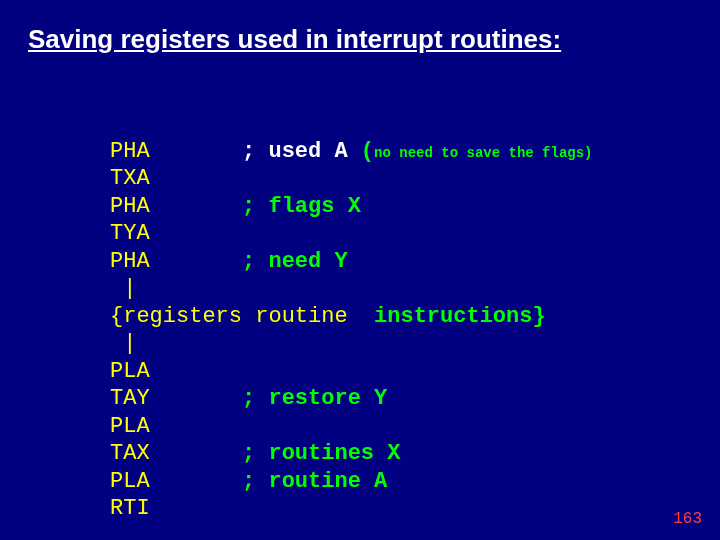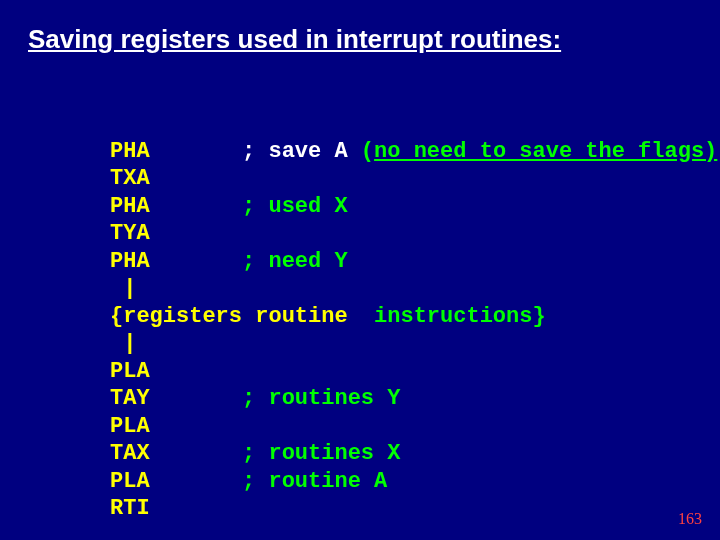--- a/index.html
+++ b/index.html
@@ -28,51 +28,51 @@
   }
   .code-block {
     position: absolute;
     left: 110px;
     top: 110px;
     font-family: "Courier New", Courier, monospace;
     font-size: 22px;
     line-height: 1.25;
     white-space: pre;
   }
-  .c-yellow { color: #ffff00; font-weight: bold; }
+  .c-yellow { color: #ffff00; font-weight: normal; }
   .c-white  { color: #ffffff; font-weight: bold; }
   .c-green  { color: #00ff00; font-weight: bold; }
-  .small    { font-size: 22px; vertical-align: baseline; text-decoration: underline; }
+  .small    { font-size: 14px; vertical-align: baseline; }
   .page-num {
     position: absolute;
     right: 18px;
     bottom: 12px;
     color: #ff4040;
-    font-family: Liberation Serif, serif;
+    font-family: Liberation Mono, monospace;
     font-size: 16px;
   }
 </style>
 </head>
 <body>
 
 <div class="slide">
 
   <div class="title">Saving registers used in interrupt routines:</div>
 
   <div class="code-block">
-<span><span class="c-yellow">PHA</span><span>       </span><span class="c-white">; </span><span class="c-white">save A</span><span class="c-green"> (</span><span class="c-green small">no need to save the flags)</span></span>
+<span><span class="c-yellow">PHA</span><span>       </span><span class="c-white">; </span><span class="c-white">used A</span><span class="c-green"> (</span><span class="c-green small">no need to save the flags)</span></span>
 <span><span class="c-yellow">TXA</span></span>
-<span><span class="c-yellow">PHA</span><span>       </span><span class="c-green">; used X</span></span>
+<span><span class="c-yellow">PHA</span><span>       </span><span class="c-green">; flags X</span></span>
 <span><span class="c-yellow">TYA</span></span>
 <span><span class="c-yellow">PHA</span><span>       </span><span class="c-green">; need Y</span></span>
 <span><span class="c-yellow"> |</span></span>
 <span><span class="c-yellow">{registers routine  </span><span class="c-green">instructions}</span></span>
 <span><span class="c-yellow"> |</span></span>
 <span><span class="c-yellow">PLA</span></span>
-<span><span class="c-yellow">TAY</span><span>       </span><span class="c-green">; routines Y</span></span>
+<span><span class="c-yellow">TAY</span><span>       </span><span class="c-green">; restore Y</span></span>
 <span><span class="c-yellow">PLA</span></span>
 <span><span class="c-yellow">TAX</span><span>       </span><span class="c-green">; routines X</span></span>
 <span><span class="c-yellow">PLA</span><span>       </span><span class="c-green">; routine A</span></span>
 <span><span class="c-yellow">RTI</span></span>
   </div>
 
   <div class="page-num">163</div>
 
 </div>
 

